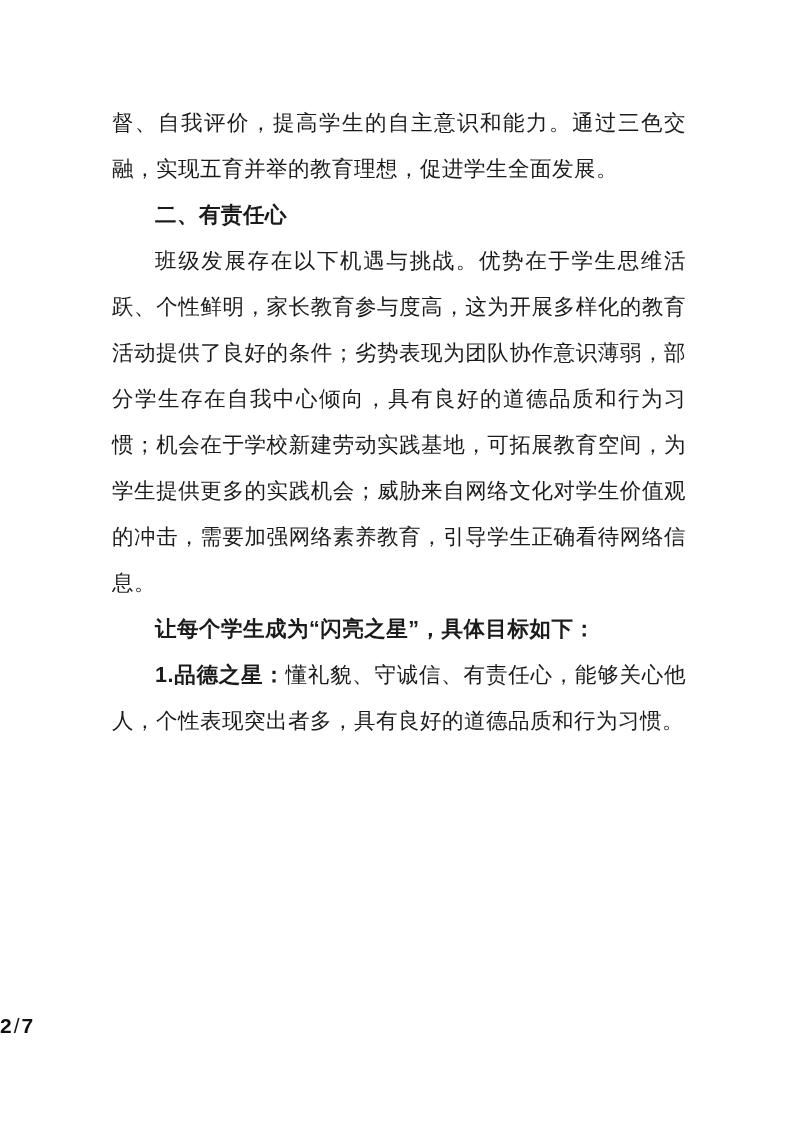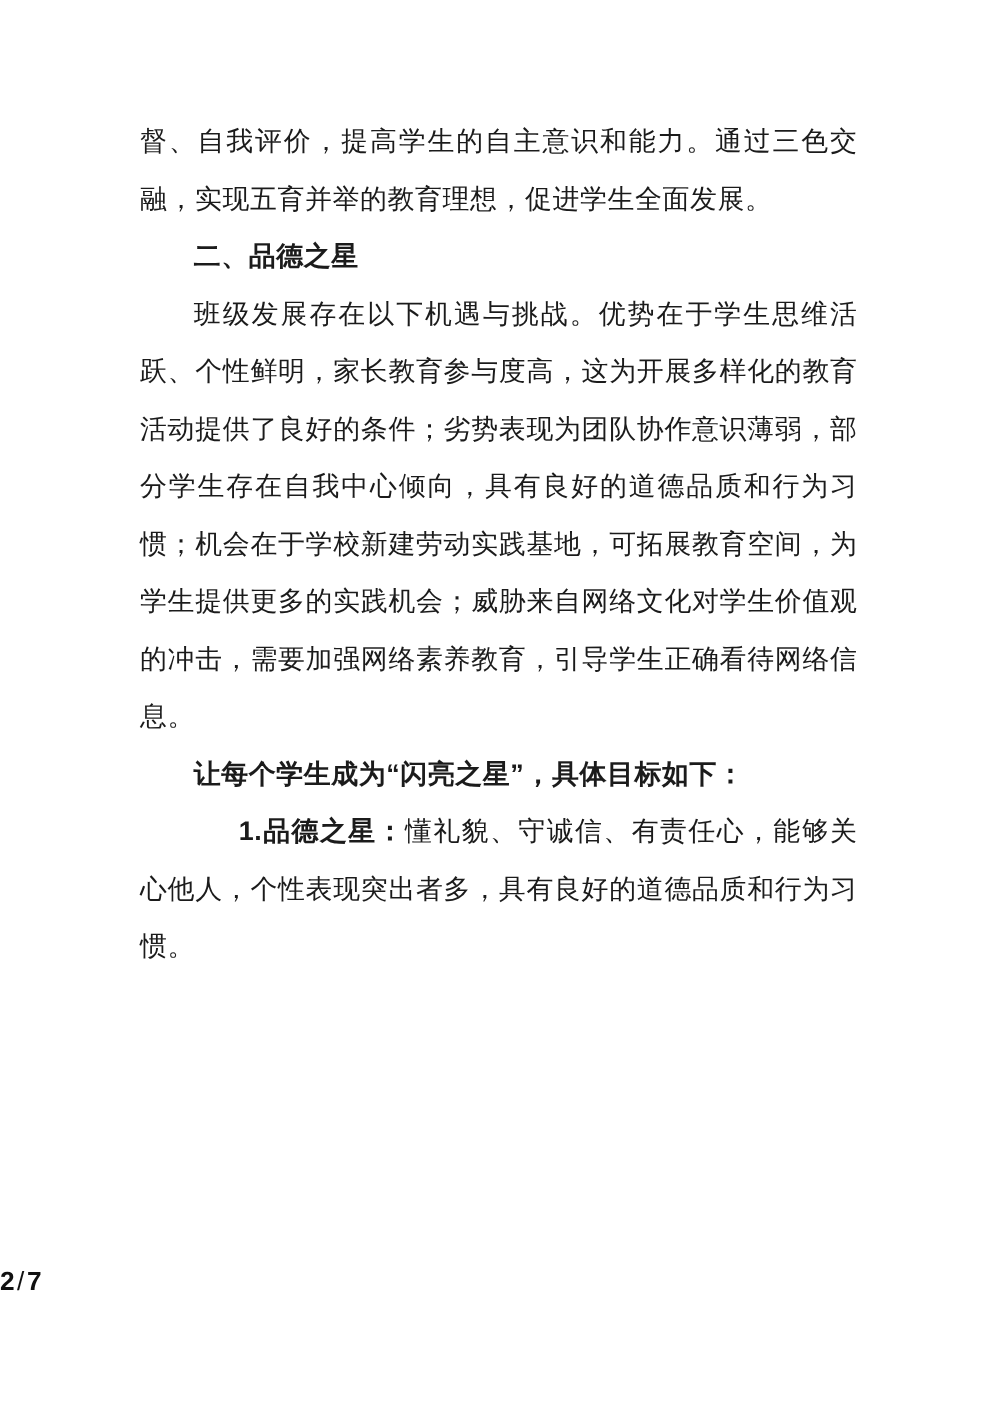--- a/index.html
+++ b/index.html
@@ -12,36 +12,36 @@
     width: 793px;
     height: 1122px;
     background: #ffffff;
     overflow: hidden;
     font-family: "Liberation Sans", "DejaVu Sans", sans-serif;
     color: #1b1b1b;
   }
   .content {
     position: absolute;
     left: 112px;
-    top: 90px;
+    top: 100px;
     width: 574px;
   }
   .content p {
     margin: 0;
     font-size: 21.5px;
     line-height: 46px;
     text-align: justify;
     letter-spacing: 0.5px;
     word-break: break-all;
   }
   .indent { text-indent: 2em; }
   .heading {
     font-weight: bold;
   }
-  .bold { font-weight: bold; margin-left: 36px; }
+  .bold { font-weight: bold; }
   .footer {
     position: absolute;
     left: 0;
     right: 0;
     top: 1012px;
     text-align: left;
     font-size: 21px;
     line-height: 28px;
     color: #111111;
   }
@@ -49,21 +49,21 @@
   .footer .sep { font-weight: normal; padding: 0 2px; }
 </style>
 </head>
 <body>
 
 <div class="page">
   <div class="content">
 
     <p>督、自我评价，提高学生的自主意识和能力。通过三色交融，实现五育并举的教育理想，促进学生全面发展。</p>
 
-    <p class="heading indent">二、品德之星</p>
+    <p class="heading indent">二、有责任心</p>
 
 
     <p class="indent">班级发展存在以下机遇与挑战。优势在于学生思维活跃、个性鲜明，家长教育参与度高，这为开展多样化的教育活动提供了良好的条件；劣势表现为团队协作意识薄弱，部分学生存在自我中心倾向，具有良好的道德品质和行为习惯；机会在于学校新建劳动实践基地，可拓展教育空间，为学生提供更多的实践机会；威胁来自网络文化对学生价值观的冲击，需要加强网络素养教育，引导学生正确看待网络信息。</p>
 
 
     <p class="bold indent">让每个学生成为“闪亮之星”，具体目标如下：</p>
 
     <p class="indent"><span class="bold">1.品德之星：</span><span>懂礼貌、守诚信、有责任心，能够关心他人，个性表现突出者多，具有良好的道德品质和行为习惯。</span></p>
 
 

